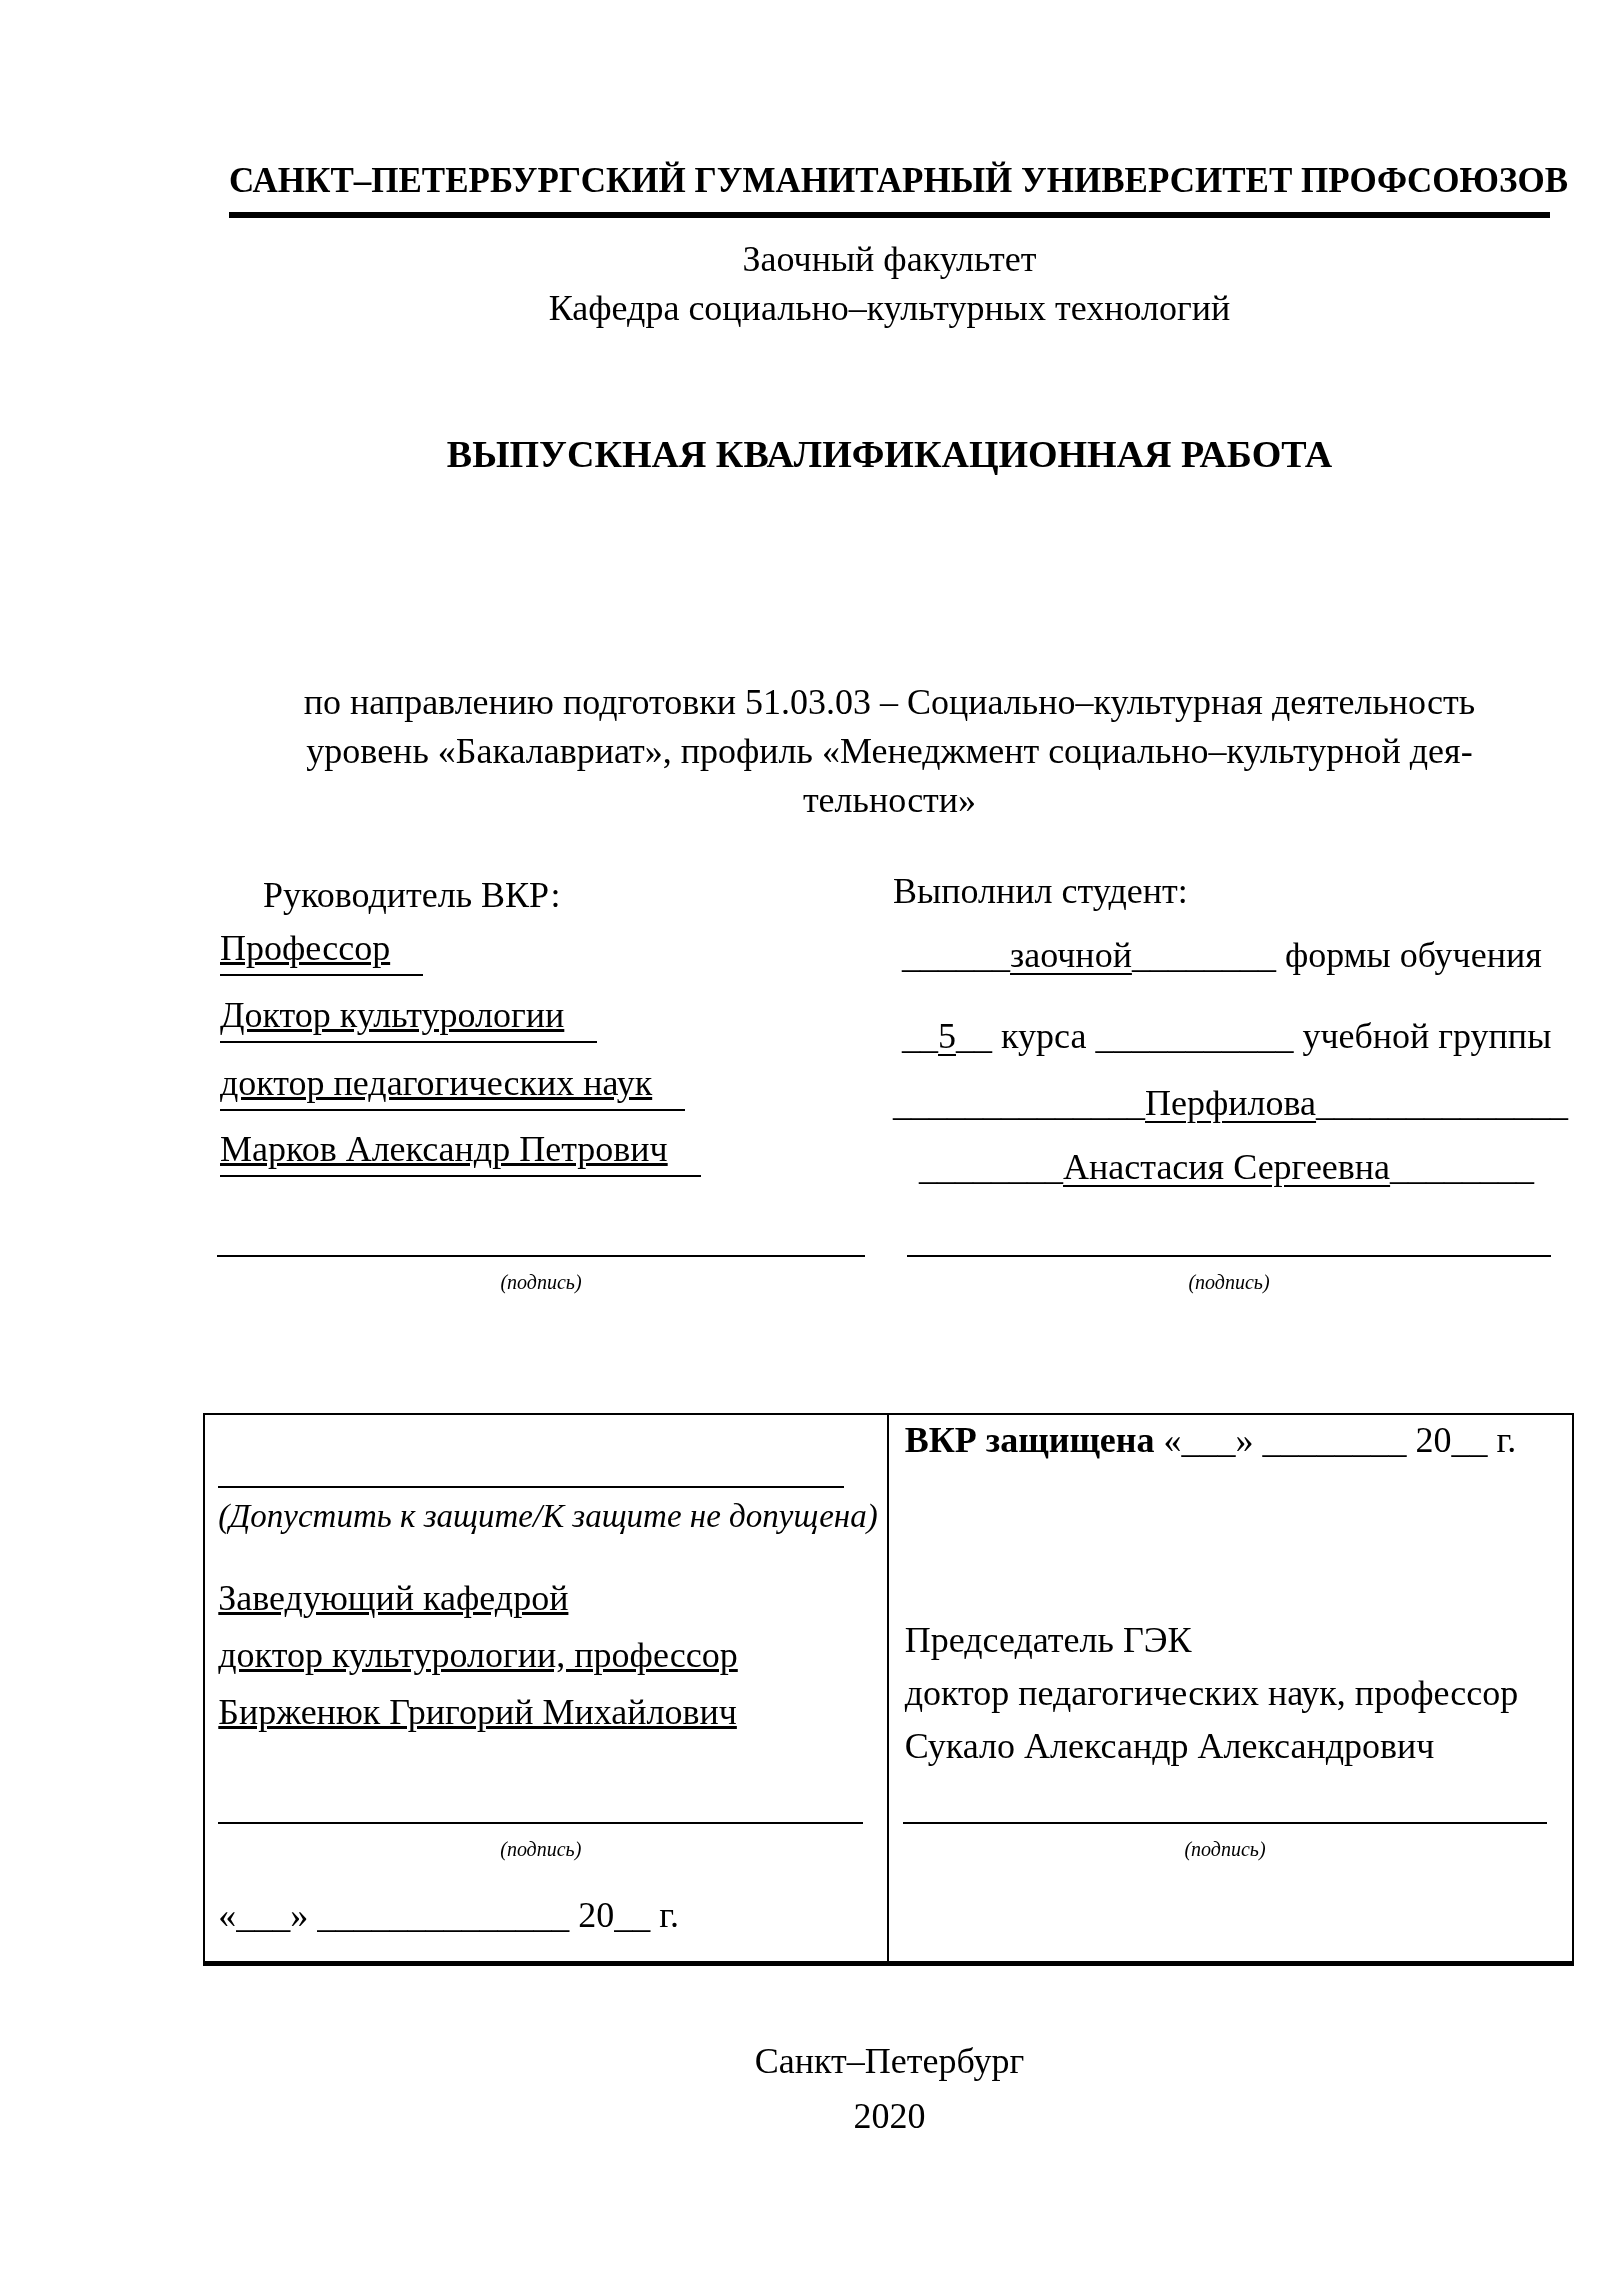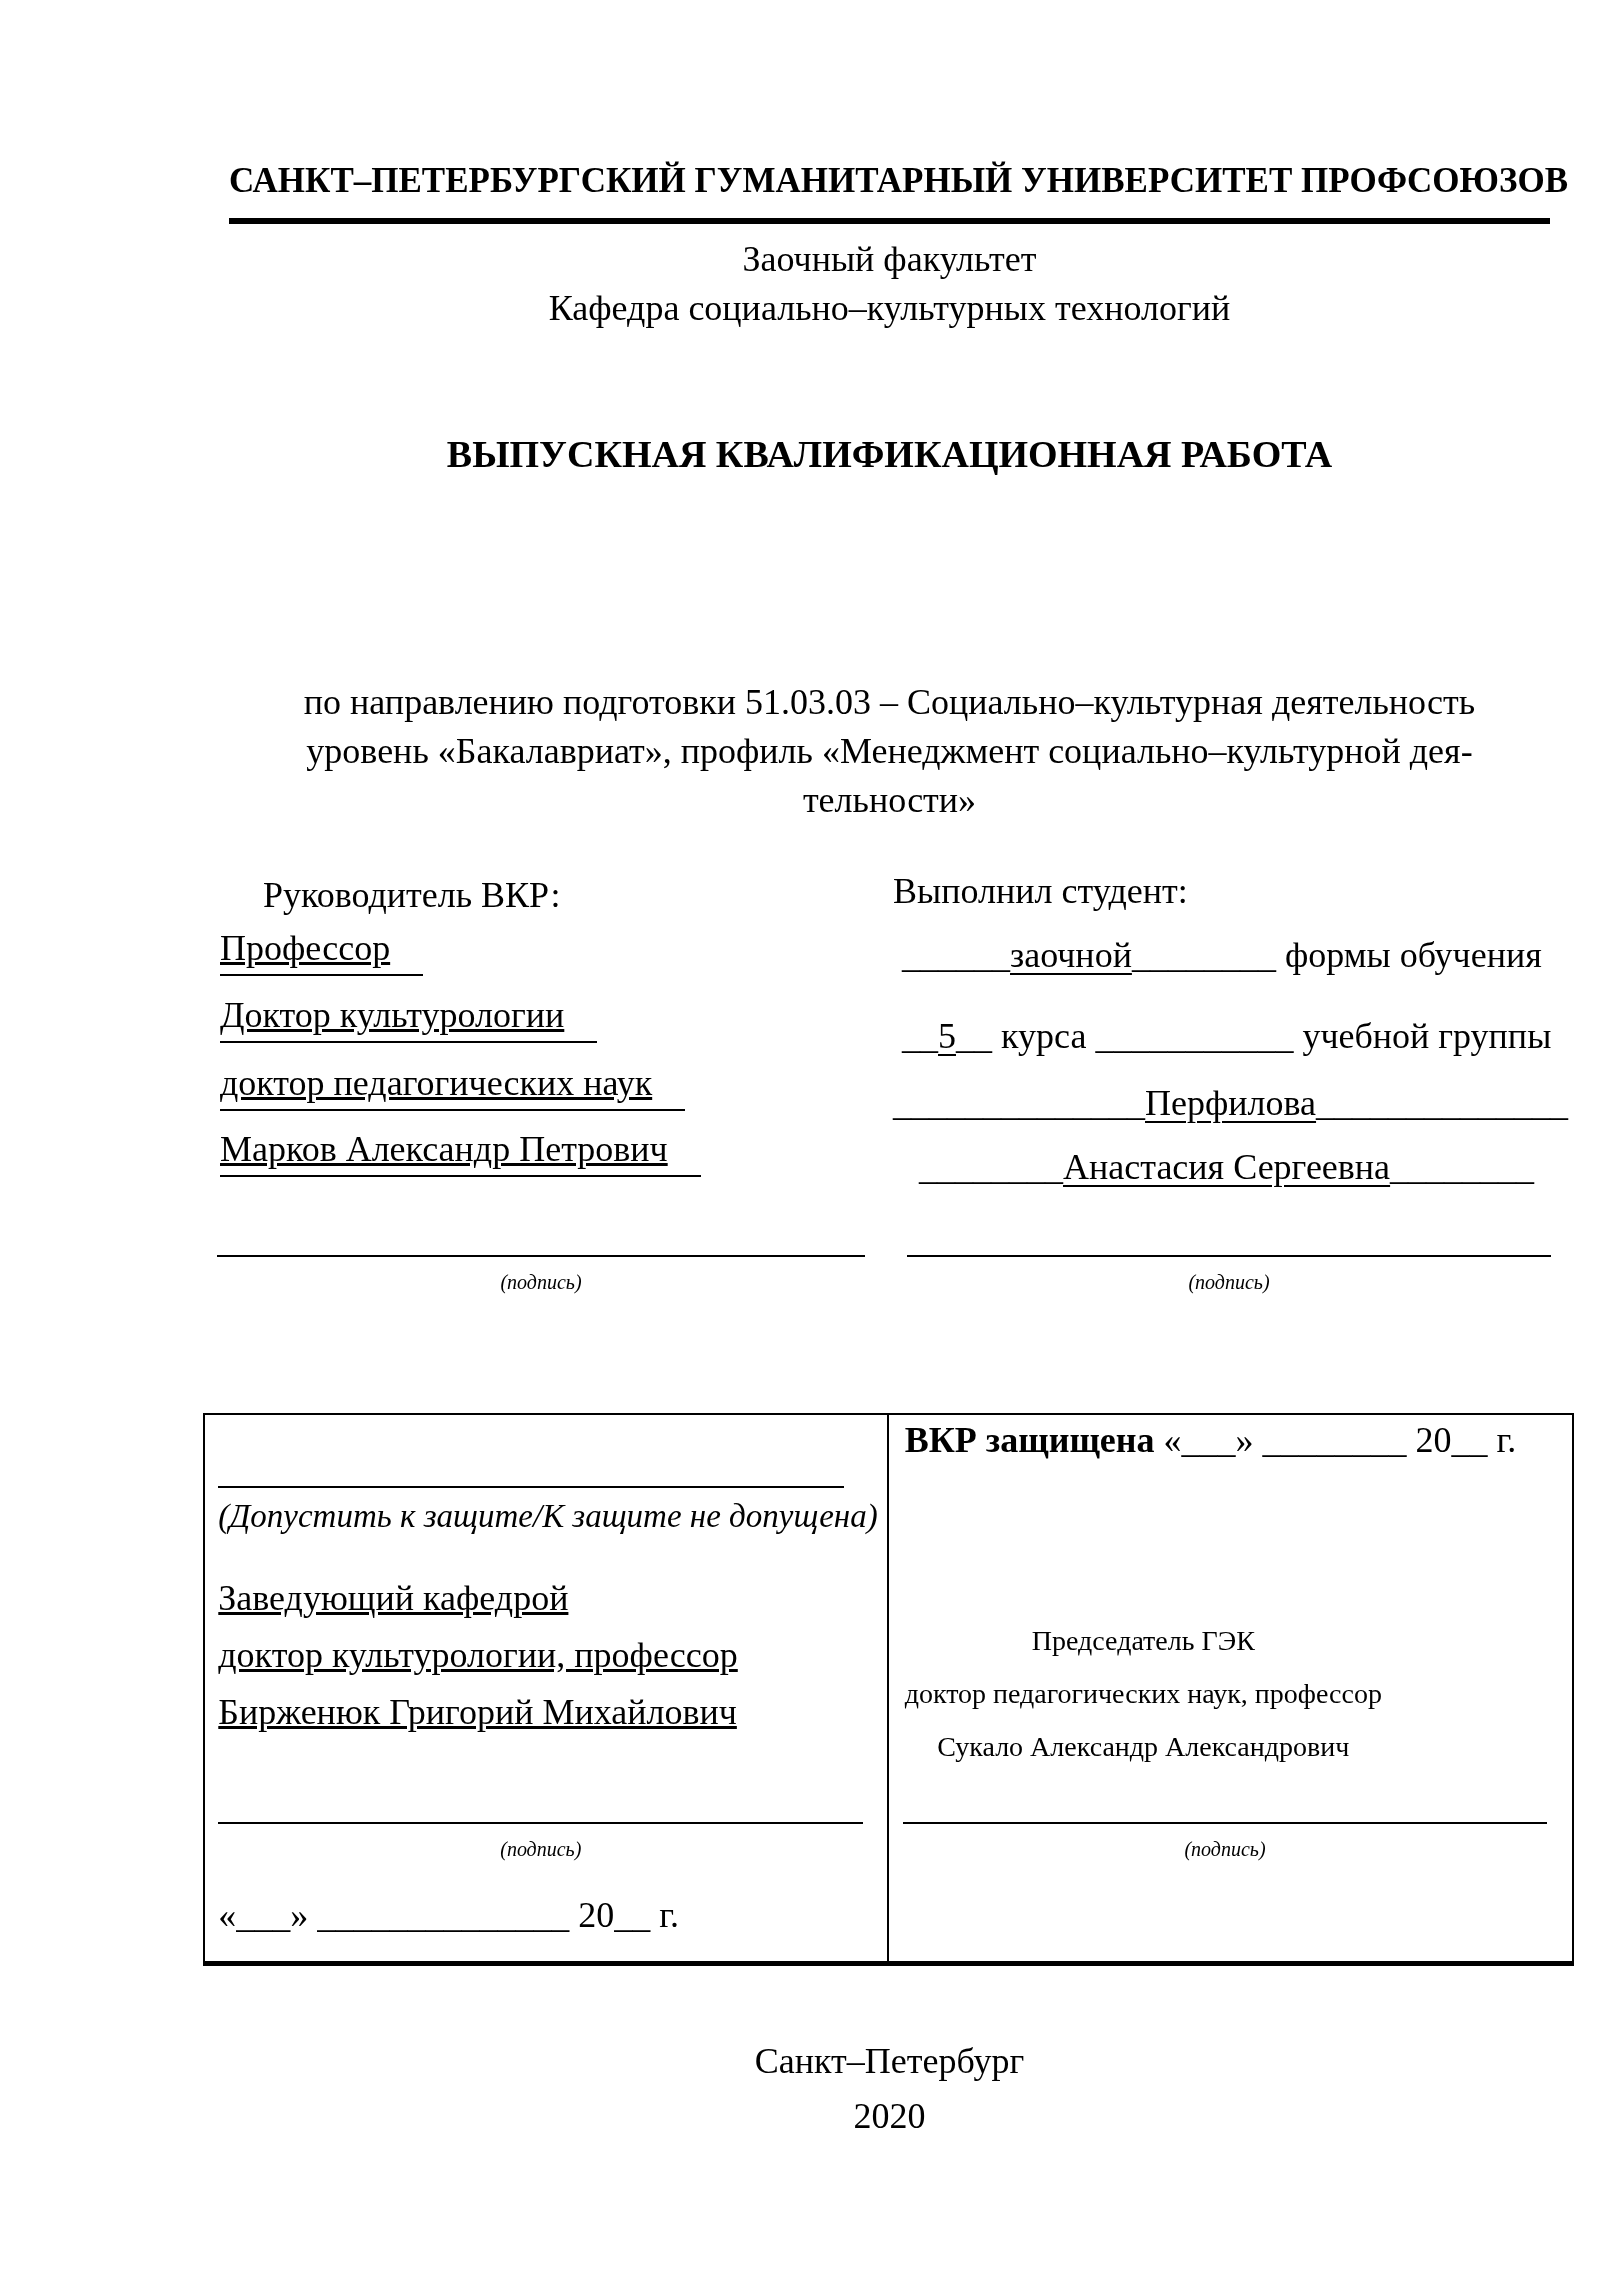--- a/index.html
+++ b/index.html
@@ -11,21 +11,21 @@
     color: #000000;
     font-family: "Liberation Serif", "DejaVu Serif", serif;
     overflow: hidden;
   }
   .abs { position: absolute; white-space: nowrap; }
   .b { font-weight: bold; }
 
   .univ {
     left: 229px; top: 160px; width: 1321px;
     font-size: 35px; line-height: 41px; font-weight: bold; text-align: right;
-    padding-bottom: 17px; border-bottom: 6.3px solid #000;
+    padding-bottom: 11px; border-bottom: 6.3px solid #000;
   }
   .faculty { left: 229px; top: 235px; width: 1321px; font-size: 36px; line-height: 49px; text-align: center; }
   .worktype { left: 229px; top: 432px; width: 1321px; font-size: 38px; line-height: 44px; font-weight: bold; text-align: center; }
   .thesis { left: 229px; top: 528px; width: 1321px; font-size: 38px; line-height: 49px; font-weight: bold; text-align: center; }
   .program { left: 229px; top: 678px; width: 1321px; font-size: 36px; line-height: 49px; text-align: center; }
 
   .txt46 { font-size: 36px; line-height: 44px; }
   .uline { border-bottom: 2.4px solid #000; padding: 0 33px 3.9px 0; text-decoration: underline; }
   .uword { text-decoration: underline; text-decoration-thickness: 2.4px; text-underline-offset: 6.3px; }
 
@@ -44,21 +44,21 @@
   .cell-right { flex: 1; }
 
   .adm-underline { position: absolute; left: 13.3px; top: 71px; width: 626px; border-top: 2.4px solid #000; height: 0; }
   .adm-note { position: absolute; left: 13.3px; top: 82px; font-size: 33px; line-height: 38px; font-style: italic; white-space: nowrap; }
   .adm-lines { position: absolute; left: 13.3px; top: 155px; font-size: 36px; line-height: 57px; white-space: nowrap; text-decoration: underline; }
   .adm-sig { left: 13.3px; top: 407px; width: 645px; }
   .adm-date { position: absolute; left: 13.3px; top: 478px; font-size: 36px; line-height: 44px; white-space: nowrap; }
 
   .def-line1 { position: absolute; left: 15.7px; top: 3.1px; font-size: 36px; line-height: 44px; white-space: nowrap; }
   .def-grade { position: absolute; left: 15.7px; top: 115px; font-size: 36px; line-height: 44px; white-space: nowrap; }
-  .def-lines { position: absolute; left: 15.7px; top: 199px; font-size: 28px; line-height: 53px; white-space: nowrap; text-align: center; }
+  .def-lines { position: absolute; left: 15.7px; top: 199px; font-size: 36px; line-height: 53px; white-space: nowrap; }
   .def-sig { left: 14px; top: 407px; width: 644px; }
 
   .footer { left: 229px; top: 2034px; width: 1321px; font-size: 36px; line-height: 55px; text-align: center; }
 </style>
 </head>
 <body>
 
 <div class="page">
 
   <div class="abs univ">САНКТ–ПЕТЕРБУРГСКИЙ ГУМАНИТАРНЫЙ УНИВЕРСИТЕТ ПРОФСОЮЗОВ</div>

